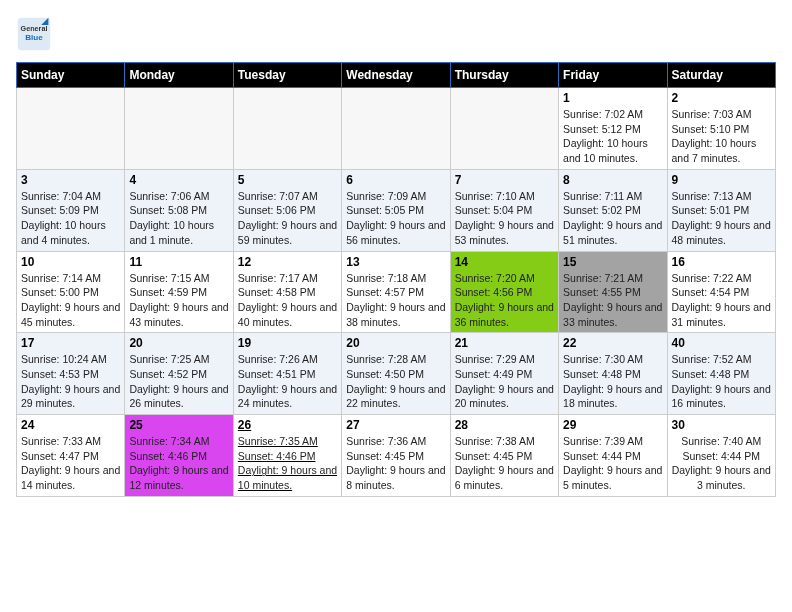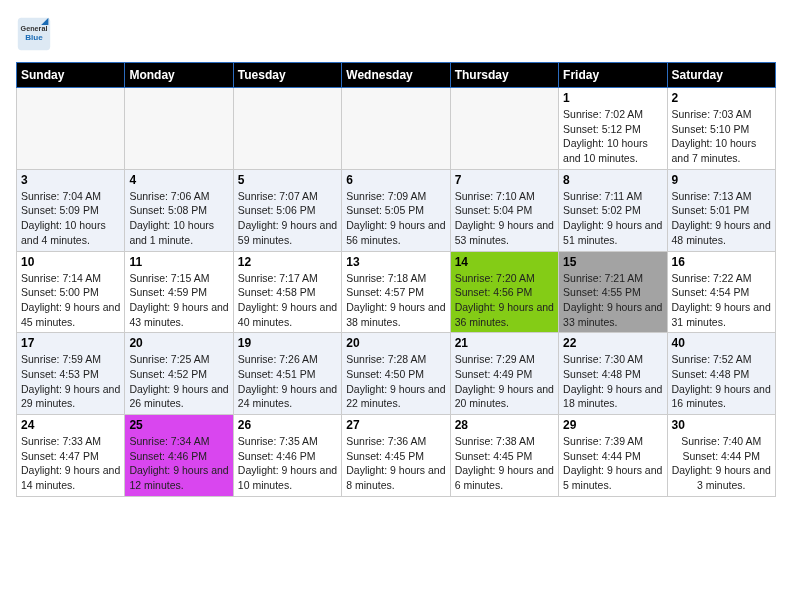--- a/index.html
+++ b/index.html
@@ -224,21 +224,21 @@
         <td style="background: rgb(255, 255, 255);">
           <span class="day-num">16</span>
           <div class="day-info" style="white-space: pre-line;">Sunrise: 7:22 AM
 Sunset: 4:54 PM
 Daylight: 9 hours and 31 minutes.</div>
         </td>
       </tr>
       <tr>
         <td style="background: rgb(238, 242, 249);">
           <span class="day-num">17</span>
-          <div class="day-info" style="white-space: pre-line;">Sunrise: 7:59 AM
+          <div class="day-info" style="white-space: pre-line;">Sunrise: 10:24 AM
 Sunset: 4:53 PM
 Daylight: 9 hours and 29 minutes.</div>
         </td>
         <td style="background: rgb(238, 242, 249);">
           <span class="day-num">20</span>
           <div class="day-info" style="white-space: pre-line;">Sunrise: 7:25 AM
 Sunset: 4:52 PM
 Daylight: 9 hours and 26 minutes.</div>
         </td>
         <td style="background: rgb(238, 242, 249);">
@@ -278,21 +278,21 @@
           <div class="day-info" style="white-space: pre-line;">Sunrise: 7:33 AM
 Sunset: 4:47 PM
 Daylight: 9 hours and 14 minutes.</div>
         </td>
         <td style="background: #d946ef;">
           <span class="day-num">25</span>
           <div class="day-info" style="white-space: pre-line;">Sunrise: 7:34 AM
 Sunset: 4:46 PM
 Daylight: 9 hours and 12 minutes.</div>
         </td>
-        <td style="background: rgb(255, 255, 255);">
+        <td style="background: rgb(255, 255, 255); text-decoration: underline;">
           <span class="day-num">26</span>
           <div class="day-info" style="white-space: pre-line;">Sunrise: 7:35 AM
 Sunset: 4:46 PM
 Daylight: 9 hours and 10 minutes.</div>
         </td>
         <td style="background: rgb(255, 255, 255);">
           <span class="day-num">27</span>
           <div class="day-info" style="white-space: pre-line;">Sunrise: 7:36 AM
 Sunset: 4:45 PM
 Daylight: 9 hours and 8 minutes.</div>

